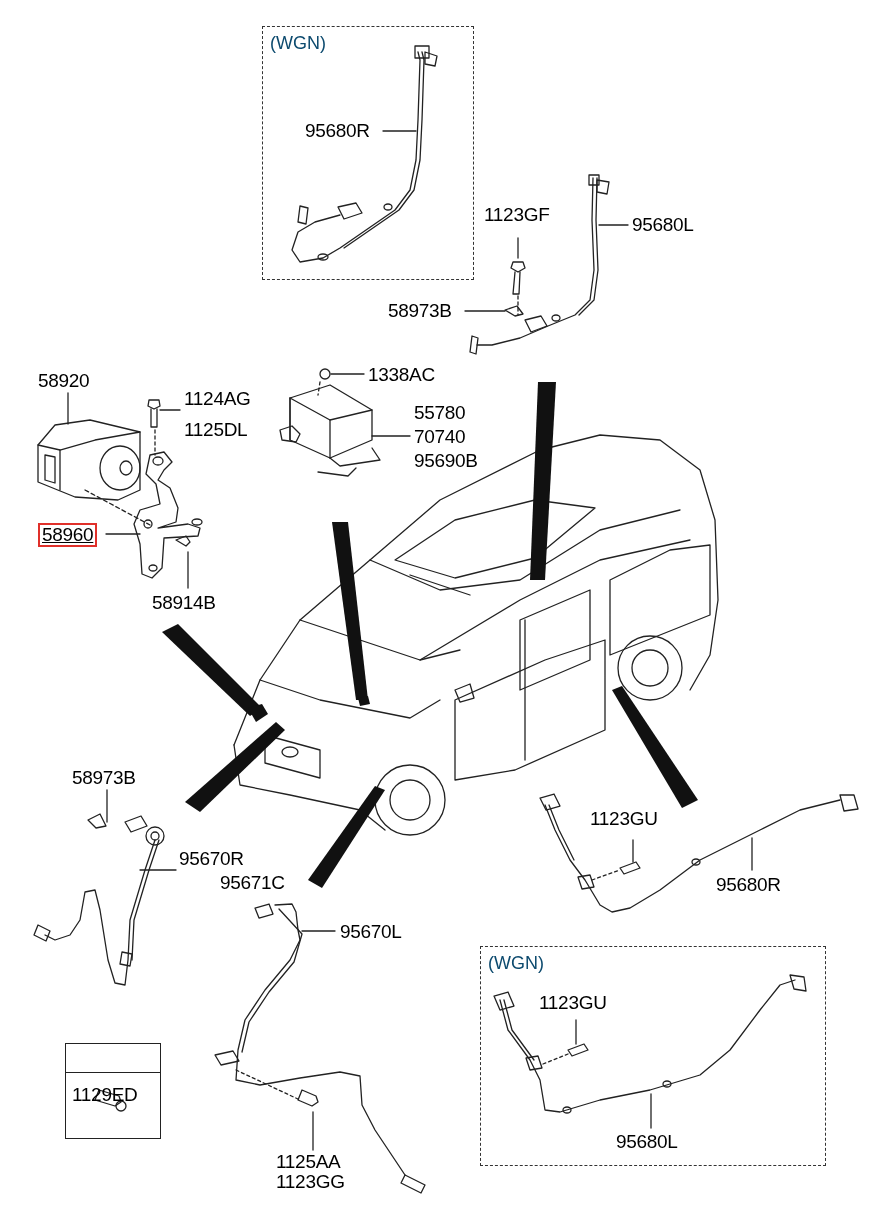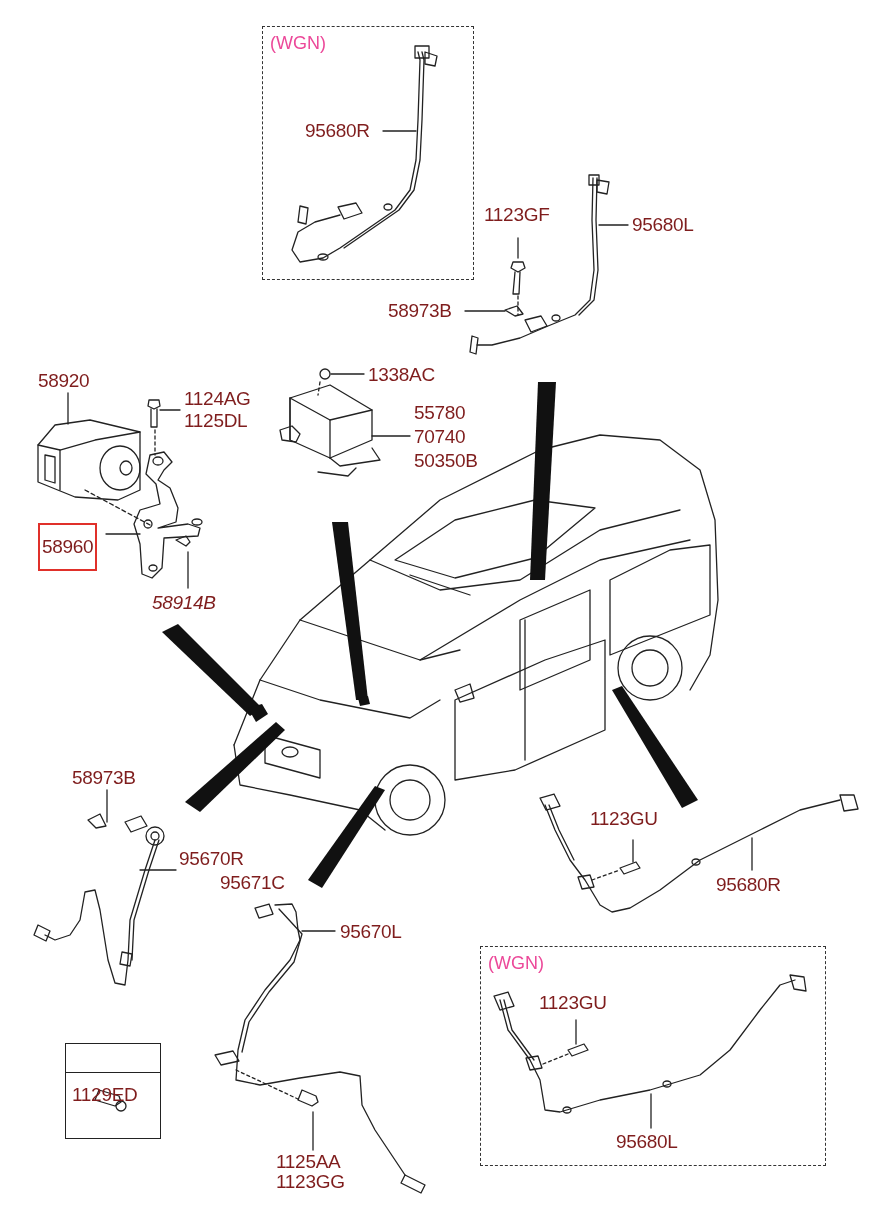--- a/index.html
+++ b/index.html
@@ -1,23 +1,23 @@
 <!DOCTYPE html>
 <html><head>
 <meta charset="utf-8">
 <style>
   html, body { margin: 0; padding: 0; background: #ffffff; }
   body { width: 886px; height: 1211px; position: relative; overflow: hidden;
          font-family: "Liberation Sans", "DejaVu Sans", sans-serif; color: #111; }
   svg.diagram { position: absolute; left: 0; top: 0; }
-  .lbl { position: absolute; font-size: 19px; line-height: 22px; white-space: nowrap; color: #7f1d1d; letter-spacing: -0.3px; }
-  .lbl-hi { border: 2px solid #e0302a; padding: 12px 2px; line-height: 20px; }
+  .lbl { position: absolute; font-size: 19px; line-height: 22px; white-space: nowrap; color: #000000; letter-spacing: -0.3px; }
+  .lbl-hi { border: 2px solid #e0302a; padding: 0 2px; line-height: 20px; text-decoration: underline; }
   .box-dash { position: absolute; border: 1px dashed #333; }
   .box-solid { position: absolute; border: 1px solid #222; }
-  .variant { position: absolute; font-size: 18px; line-height: 20px; color: #ec4899; }
+  .variant { position: absolute; font-size: 18px; line-height: 20px; color: #0c4a6e; }
 </style>
 </head>
 <body>
 
 <svg class="diagram" width="886" height="1211" viewBox="0 0 886 1211">
   <g fill="none" stroke="#222" stroke-width="1.3" stroke-linecap="round" stroke-linejoin="round">
 
     <g>
       <path d="M418 52 L420 60 L418 120 L416 160 L410 190 L395 210 L340 248 L323 258 L300 262 L292 250 L298 232 L315 222 L340 215"></path>
       <path d="M422 52 L424 60 L422 120 L420 160 L414 190 L399 210 L344 248"></path>
@@ -193,28 +193,28 @@
 </div>
 
 <div class="variant" style="left:270px;top:33px;">(WGN)</div>
 <div class="lbl" style="left:305px;top:120px;">95680R</div>
 <div class="lbl" style="left:484px;top:204px;">1123GF</div>
 <div class="lbl" style="left:632px;top:214px;">95680L</div>
 <div class="lbl" style="left:388px;top:300px;">58973B</div>
 
 <div class="lbl" style="left:38px;top:370px;">58920</div>
 <div class="lbl" style="left:184px;top:388px;">1124AG</div>
-<div class="lbl" style="left:184px;top:410px;text-align:right;">1125DL</div>
+<div class="lbl" style="left:184px;top:419px;text-align:right;">1125DL</div>
 <div class="lbl lbl-hi" style="left: 38px; top: 523px; border-color: rgb(224, 48, 42);">58960</div>
-<div class="lbl" style="left:152px;top:592px;font-style:italic;">58914B</div>
+<div class="lbl" style="left:152px;top:592px;">58914B</div>
 
 <div class="lbl" style="left:368px;top:364px;">1338AC</div>
 <div class="lbl" style="left:414px;top:402px;">55780</div>
 <div class="lbl" style="left:414px;top:426px;">70740</div>
-<div class="lbl" style="left:414px;top:450px;">50350B</div>
+<div class="lbl" style="left:414px;top:450px;">95690B</div>
 
 <div class="lbl" style="left:72px;top:767px;">58973B</div>
 <div class="lbl" style="left:179px;top:848px;">95670R</div>
 <div class="lbl" style="left:179px;top:872px;margin-left:41px;">95671C</div>
 <div class="lbl" style="left:340px;top:921px;">95670L</div>
 
 <div class="lbl" style="left:72px;top:1084px;">1129ED</div>
 <div class="lbl" style="left:276px;top:1151px;">1125AA</div>
 <div class="lbl" style="left:276px;top:1171px;">1123GG</div>
 

